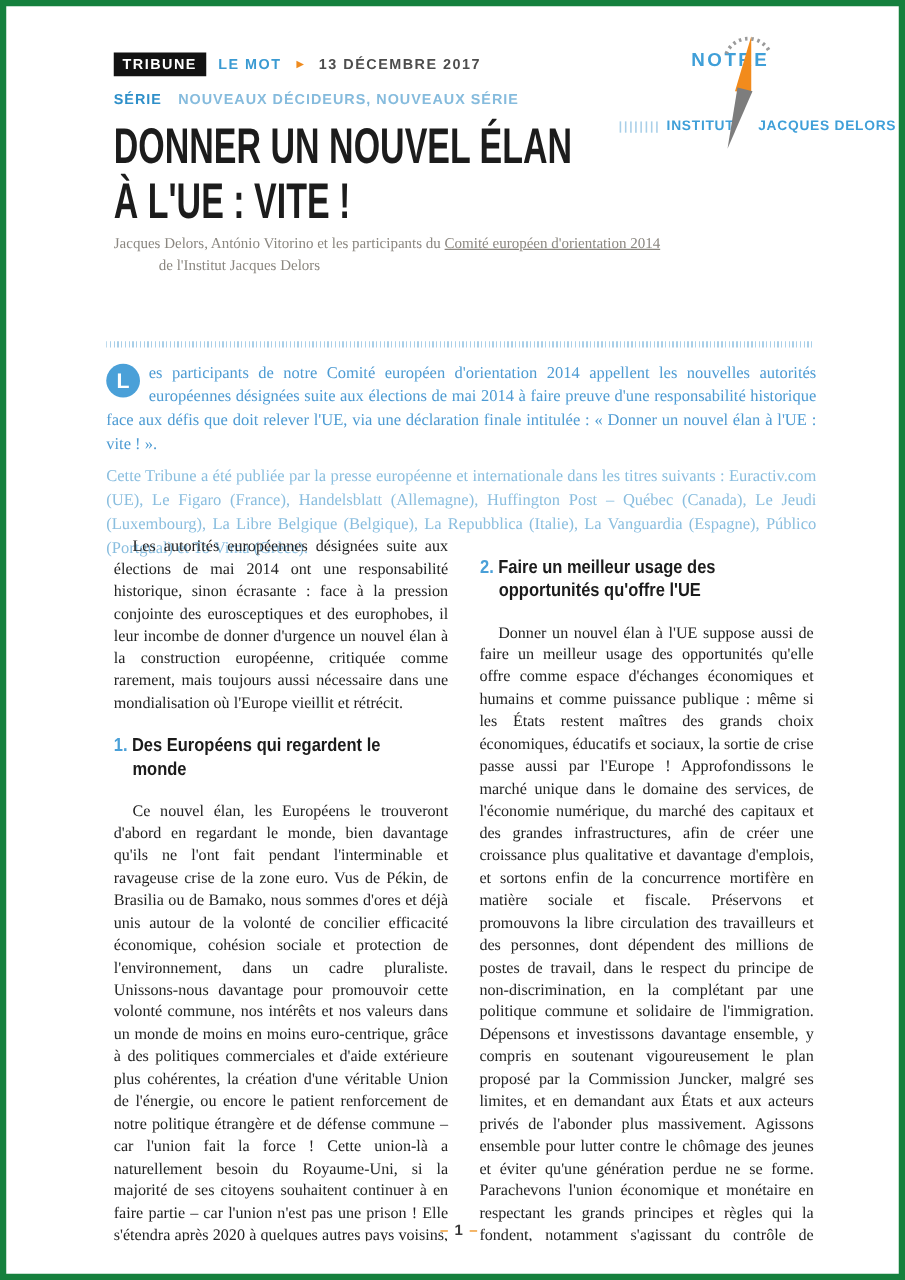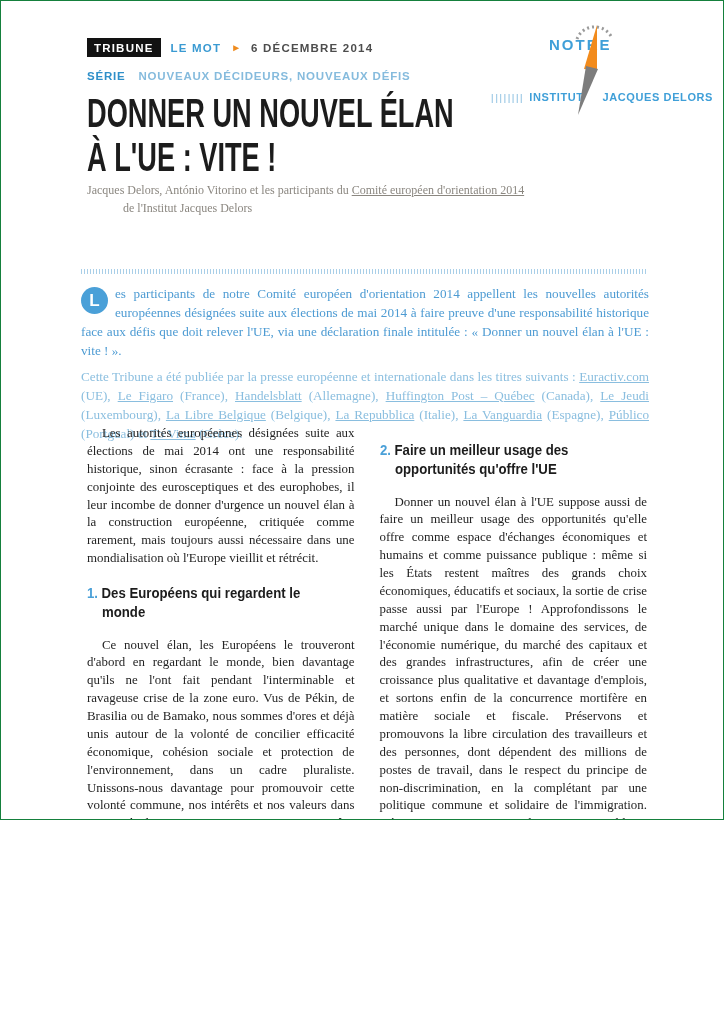--- a/index.html
+++ b/index.html
@@ -1,19 +1,19 @@
 <!DOCTYPE html>
 <html lang="fr"><head>
 <meta charset="utf-8">
 <style>
   * { margin:0; padding:0; box-sizing:border-box; }
   html,body { background:#fff; }
   body { width:724px; height:1024px; font-family:"Liberation Serif", serif; }
-  .page { position:relative; width:724px; height:820px; background:#fff;
-          border:1px solid #15803d; overflow:hidden; }
+  .page { position:relative; width:724px; height:1024px; background:#fff;
+          border:5px solid #15803d; overflow:hidden; }
 
   
   .header-row { position:absolute; top:37px; left:86px; display:flex; align-items:center;
                 gap:10px; font-family:"Liberation Sans", sans-serif; font-weight:bold;
                 font-size:11.5px; letter-spacing:1.2px; }
   .tribune-box { background:#121212; color:#fff; padding:4px 7px 3px; }
   .lemot { color:#3a9ad2; }
   .arrow { color:#ef8b1e; font-size:10px; letter-spacing:0; }
   .date  { color:#4d4d4d; }
 
@@ -50,21 +50,21 @@
   .divider { position:absolute; top:268px; left:80px; width:566px; height:5px;
              background:repeating-linear-gradient(90deg,#a9cfe8 0 1px,transparent 1px 3px); }
 
   
   .intro { position:absolute; top:284px; left:80px; width:568px; }
   .intro-para { color:#4d9bd3; font-size:13.2px; line-height:1.43; text-align:justify; }
   .dropcap { float:left; width:27px; height:27px; border-radius:50%; background:#4aa0d8;
              color:#fff; font-family:"Liberation Sans", sans-serif; font-weight:bold;
              font-size:17px; line-height:27px; text-align:center; margin:2px 7px 1px 0; }
   .pub-note { color:#8abedf; font-size:13.2px; line-height:1.45; text-align:justify; margin-top:6px; }
-  .pub-link { text-decoration:underline; cursor:pointer; }
+  .pub-link { cursor:pointer; }
 
   
   .columns { position:absolute; top:424px; left:86px; width:560px; height:564px;
              display:flex; gap:25px; overflow:hidden; }
   .col { flex:1; min-width:0; }
   .body-para { font-size:12.9px; line-height:1.385; color:#242424; text-align:justify;
                text-indent:15px; hyphens:auto; -webkit-hyphens:auto; }
   .no-indent { text-indent:0; }
   .section-heading { font-family:"Liberation Sans", sans-serif; font-weight:bold;
                      font-size:15px; color:#1c1c1c; line-height:1.25;
@@ -81,25 +81,25 @@
 </style>
 </head>
 <body>
 
 <div class="page">
 
   <div class="header-row">
     <span class="tribune-box">TRIBUNE</span>
     <span class="lemot">LE MOT</span>
     <span class="arrow">►</span>
-    <span class="date">6 DÉCEMBRE 2014</span>
+    <span class="date">13 DÉCEMBRE 2017</span>
   </div>
 
   <div class="serie-row">
-    <span class="serie-label">SÉRIE</span><span class="serie-title">NOUVEAUX DÉCIDEURS, NOUVEAUX DÉFIS</span>
+    <span class="serie-label">SÉRIE</span><span class="serie-title">NOUVEAUX DÉCIDEURS, NOUVEAUX SÉRIE</span>
   </div>
 
   <div class="logo">
     <div class="logo-notre">NOTRE</div>
     <div class="logo-institut">
       <span class="logo-ticks">||||||||</span>
       <span>INSTITUT</span>
       <span class="inst-gap"></span>
       <span>JACQUES DELORS</span>
     </div>

